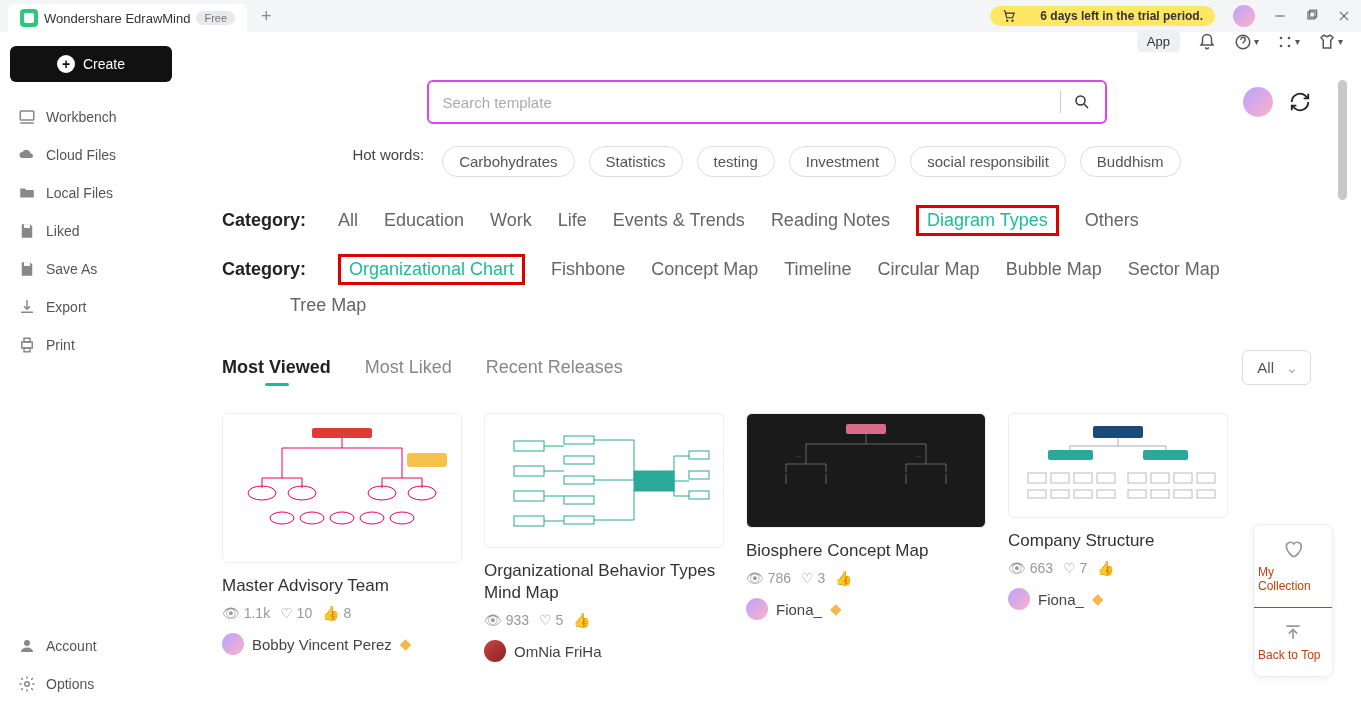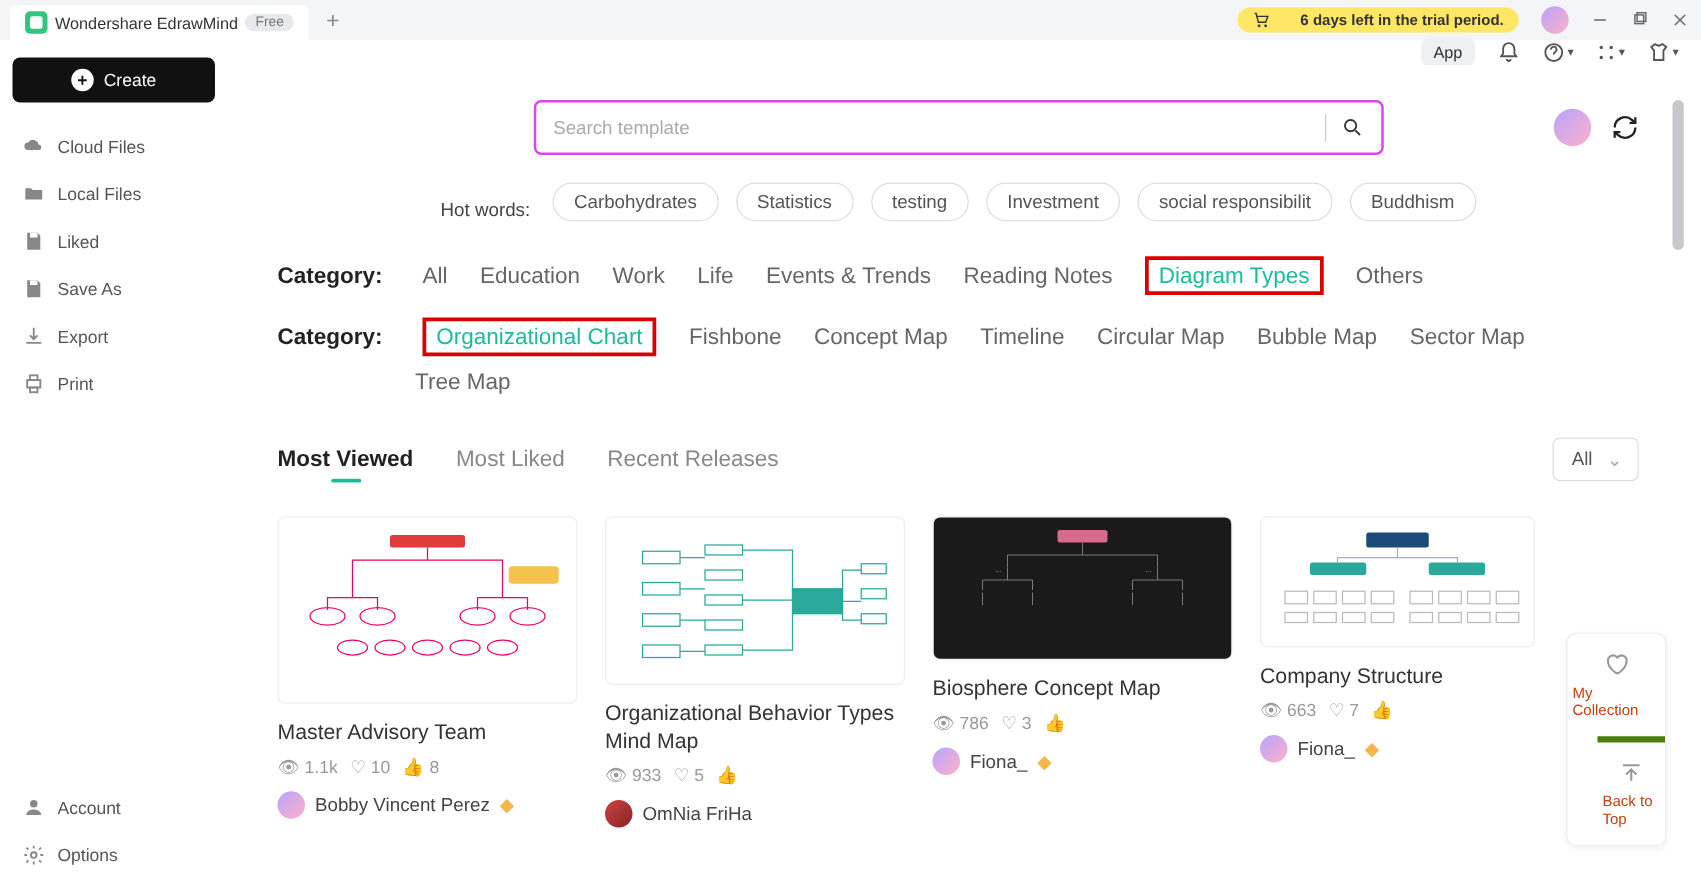--- a/index.html
+++ b/index.html
@@ -34,51 +34,51 @@
 .content { background:#fff; border-radius:10px; margin:0 10px 0 0; height:100%; padding:28px 40px 0 40px; overflow:hidden; position:relative; }
 .scrollbar { position:absolute; right:4px; top:28px; width:9px; height:120px; background:#c7c8cb; border-radius:5px; }
 
 .search-row { display:flex; align-items:center; justify-content:center; gap:20px; position:relative; }
 .search-box { width:680px; height:44px; border:2px solid #d946ef; border-radius:6px; display:flex; align-items:center; padding:0 14px; color:#aaa; font-size:15px; }
 .search-box .divider { margin-left:auto; border-left:1px solid #ccc; height:22px; margin-right:12px; }
 .search-ico { color:#333; }
 .avatar-md { width:30px; height:30px; border-radius:50%; background:linear-gradient(135deg,#b8a4ff,#ffb0c7); position:absolute; right:38px; }
 .refresh-ico { position:absolute; right:0; }
 
-.hot-row { display:flex; align-items:flex-end; gap:14px; margin-top:22px; justify-content:center; font-size:15px; }
+.hot-row { display:flex; align-items:flex-start; gap:14px; margin-top:22px; justify-content:center; font-size:15px; }
 .hot-label { color:#444; margin-right:4px; }
 .chip { border:1px solid #ddd; border-radius:18px; padding:6px 16px; color:#555; cursor:pointer; }
 
 .cat-row { display:flex; align-items:center; gap:26px; margin-top:28px; font-size:18px; flex-wrap:wrap; }
 .cat-label { color:#222; font-weight:700; margin-right:6px; }
 .cat-item { color:#666; cursor:pointer; }
 .cat-item.active { color:#1abc9c; font-weight:500; }
 .red-inline { border:3px solid #d00; padding:2px 8px; }
-.sub-indent { margin-left:110px; margin-top:10px; }
+.sub-indent { margin-left:68px; margin-top:10px; }
 
 .sort-row { display:flex; align-items:center; margin-top:34px; gap:34px; font-size:18px; }
 .sort-item { color:#888; cursor:pointer; }
 .sort-item.active { color:#222; font-weight:700; position:relative; }
 .sort-item.active::after { content:""; position:absolute; bottom:-8px; left:40%; width:24px; height:3px; background:#1abc9c; border-radius:2px; }
 .filter-select { margin-left:auto; border:1px solid #ddd; border-radius:6px; padding:8px 36px 8px 14px; font-size:15px; color:#555; position:relative; cursor:pointer; }
 .filter-select::after { content:"⌄"; position:absolute; right:12px; color:#aaa; }
 
 .cards { display:flex; gap:22px; margin-top:28px; }
 .card { width:240px; }
 .thumb { width:100%; border:1px solid #eee; border-radius:6px; background:#fff; display:flex; align-items:center; justify-content:center; overflow:hidden; }
 .card-title { font-size:17px; color:#333; margin-top:12px; font-weight:500; line-height:1.3; }
 .stats { display:flex; align-items:center; gap:10px; color:#999; font-size:14px; margin-top:8px; }
 .author-row { display:flex; align-items:center; gap:8px; margin-top:12px; font-size:15px; color:#444; }
 .author-avatar { width:22px; height:22px; border-radius:50%; background:linear-gradient(135deg,#b8a4ff,#ffb0c7); }
 .diamond { color:#f5b74b; }
 
 
 .float-panel { position:absolute; right:18px; bottom:40px; width:80px; background:#fff; border:1px solid #eee; border-radius:8px; box-shadow:0 2px 6px rgba(0,0,0,0.06); }
 .float-item { padding:14px 4px; font-size:12px; color:#c2410c; cursor:pointer; }
-.float-item + .float-item { border-top:5px solid #4d7c0f;margin-left:24px; }
+.float-item + .float-item { border-top:1px solid #4d7c0f; }
 .float-icon { display:block; margin:0 auto 6px; color:#999; }
 
 svg { display:inline-block; vertical-align:middle; }
 </style>
 </head>
 <body>
 
 <div class="titlebar">
   <div class="app-tab">
     <span class="logo-ico"></span>
@@ -111,20 +111,27 @@
 </div>
 
 <div class="main">
 
   <div class="sidebar">
     <div class="create-btn">
       <span class="create-plus">+</span>
       <span>Create</span>
     </div>
 
+    <div class="nav-item">
+      <svg class="nav-icon" viewBox="0 0 24 24" fill="none" stroke="currentColor" stroke-width="2">
+          <rect x="3" y="4" width="18" height="12" rx="1"></rect>
+          <line x1="3" y1="20" x2="21" y2="20"></line>
+        </svg>
+      <span>Workbench</span>
+    </div>
     <div class="nav-item">
       <svg class="nav-icon" viewBox="0 0 24 24" fill="currentColor">
           <path d="M6 16a4 4 0 010-8 6 6 0 0111 2 3 3 0 010 6H6z"></path>
         </svg>
       <span>Cloud Files</span>
     </div>
     <div class="nav-item">
       <svg class="nav-icon" viewBox="0 0 24 24" fill="currentColor">
           <path d="M3 6h6l2 2h10v10H3z"></path>
         </svg>

